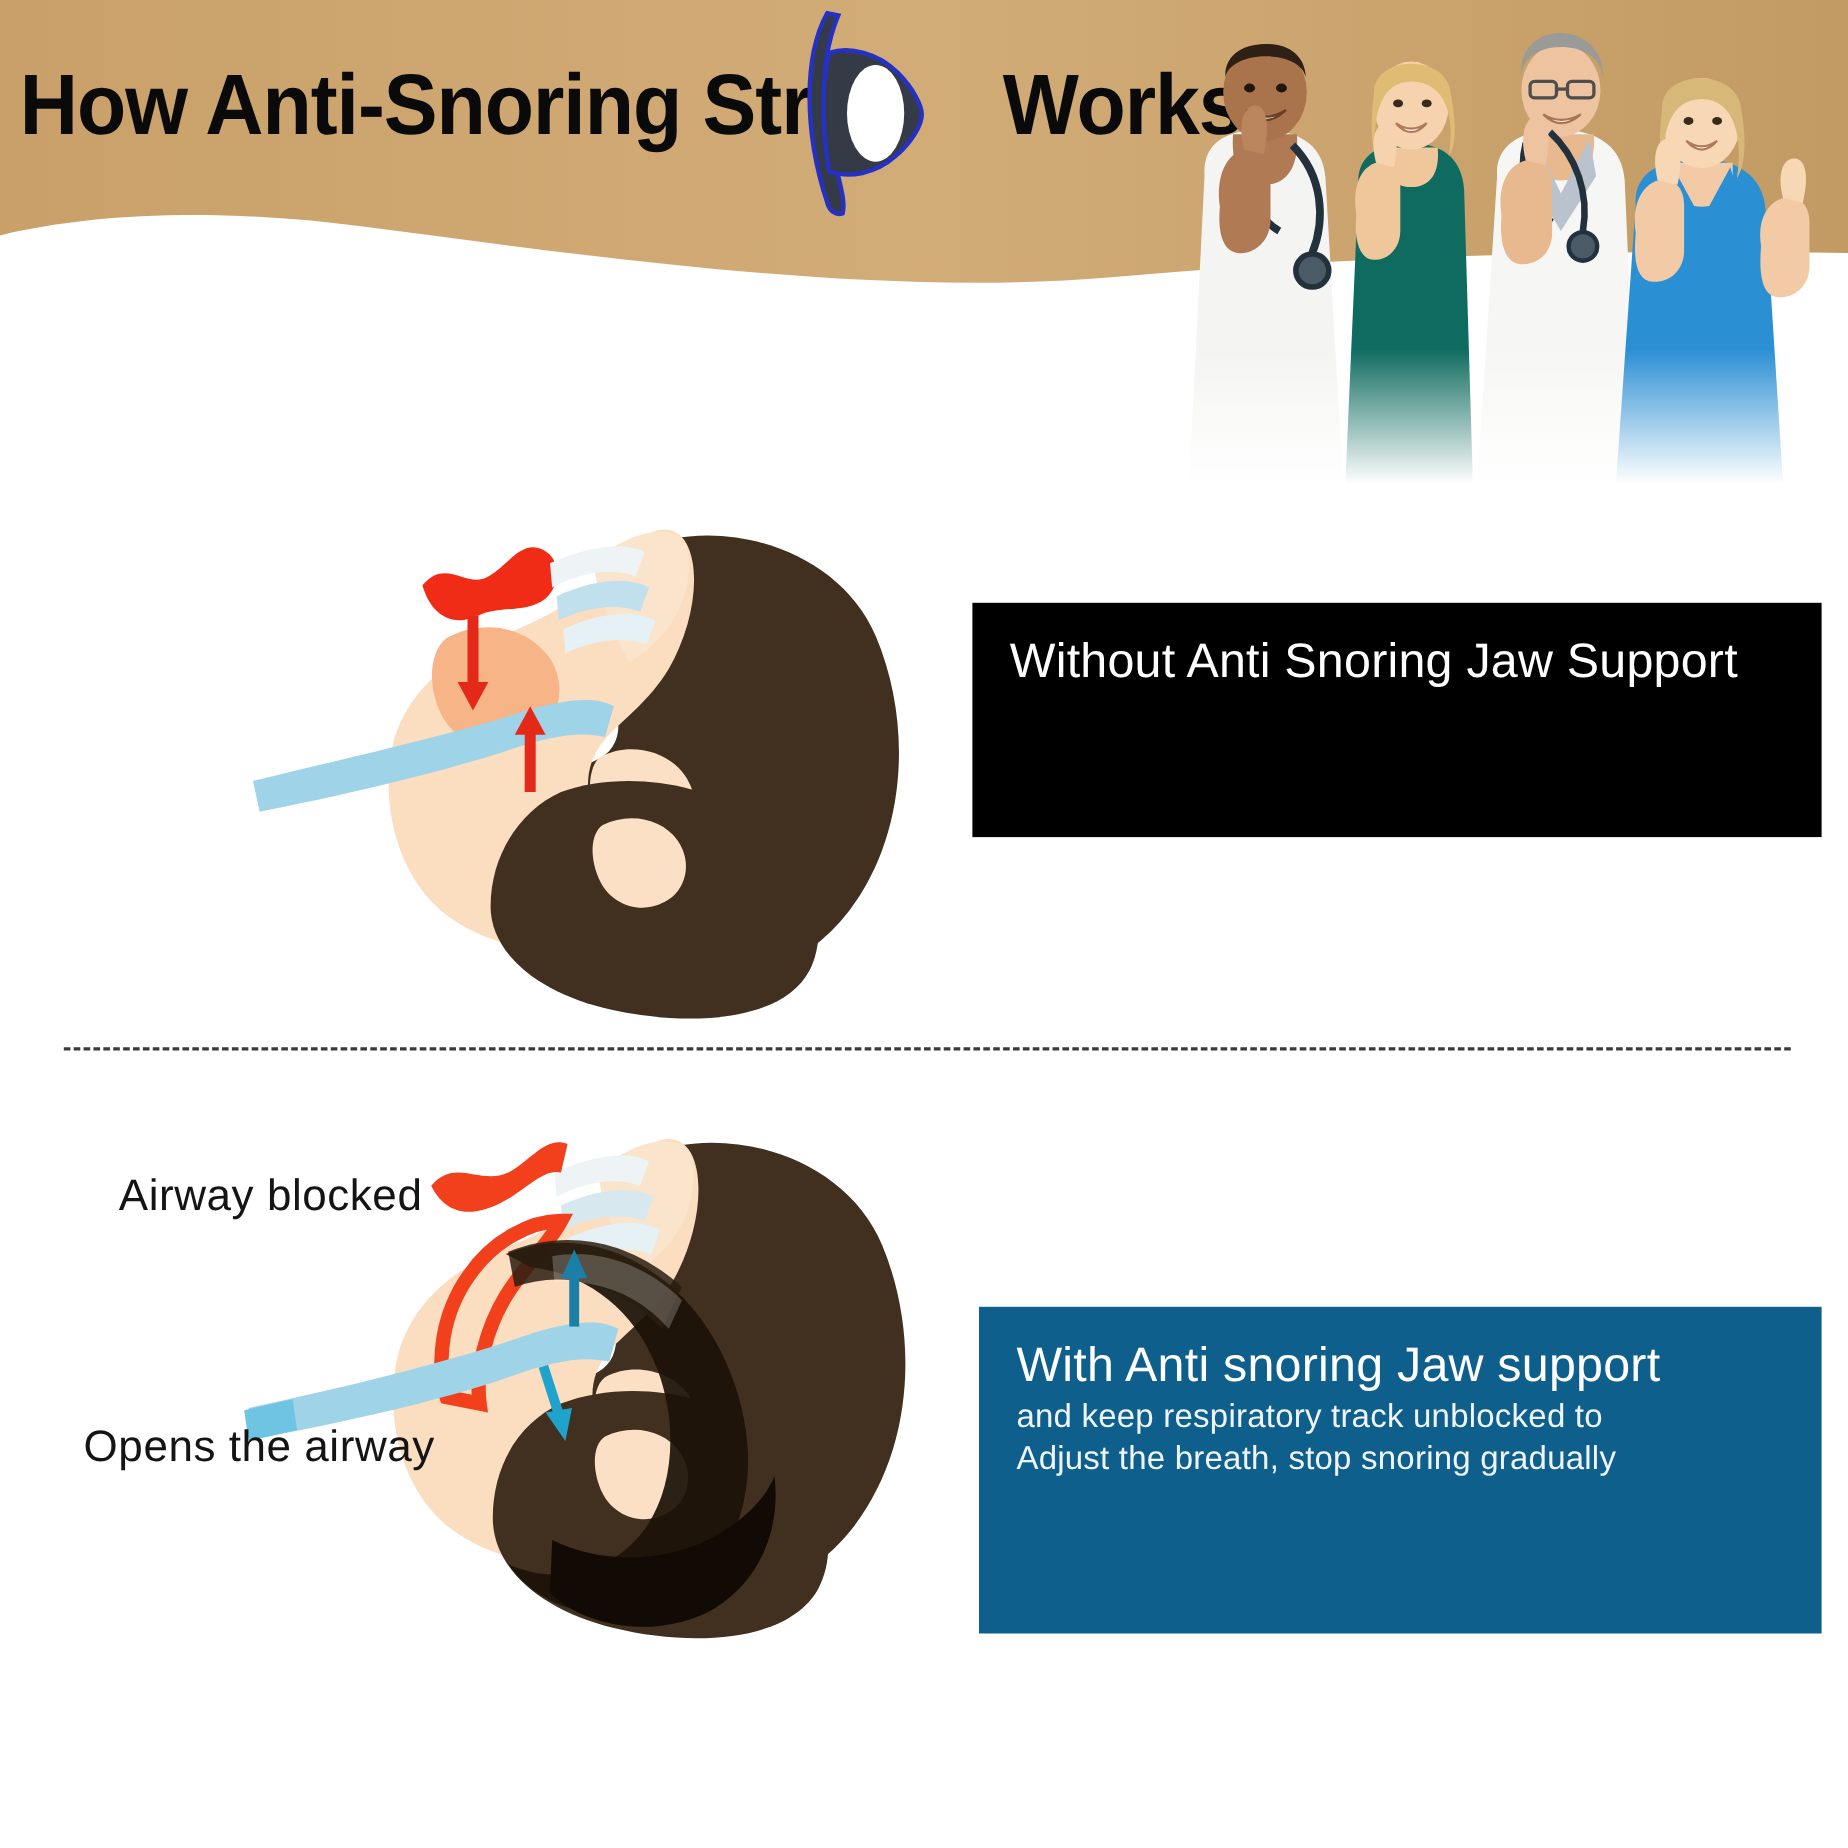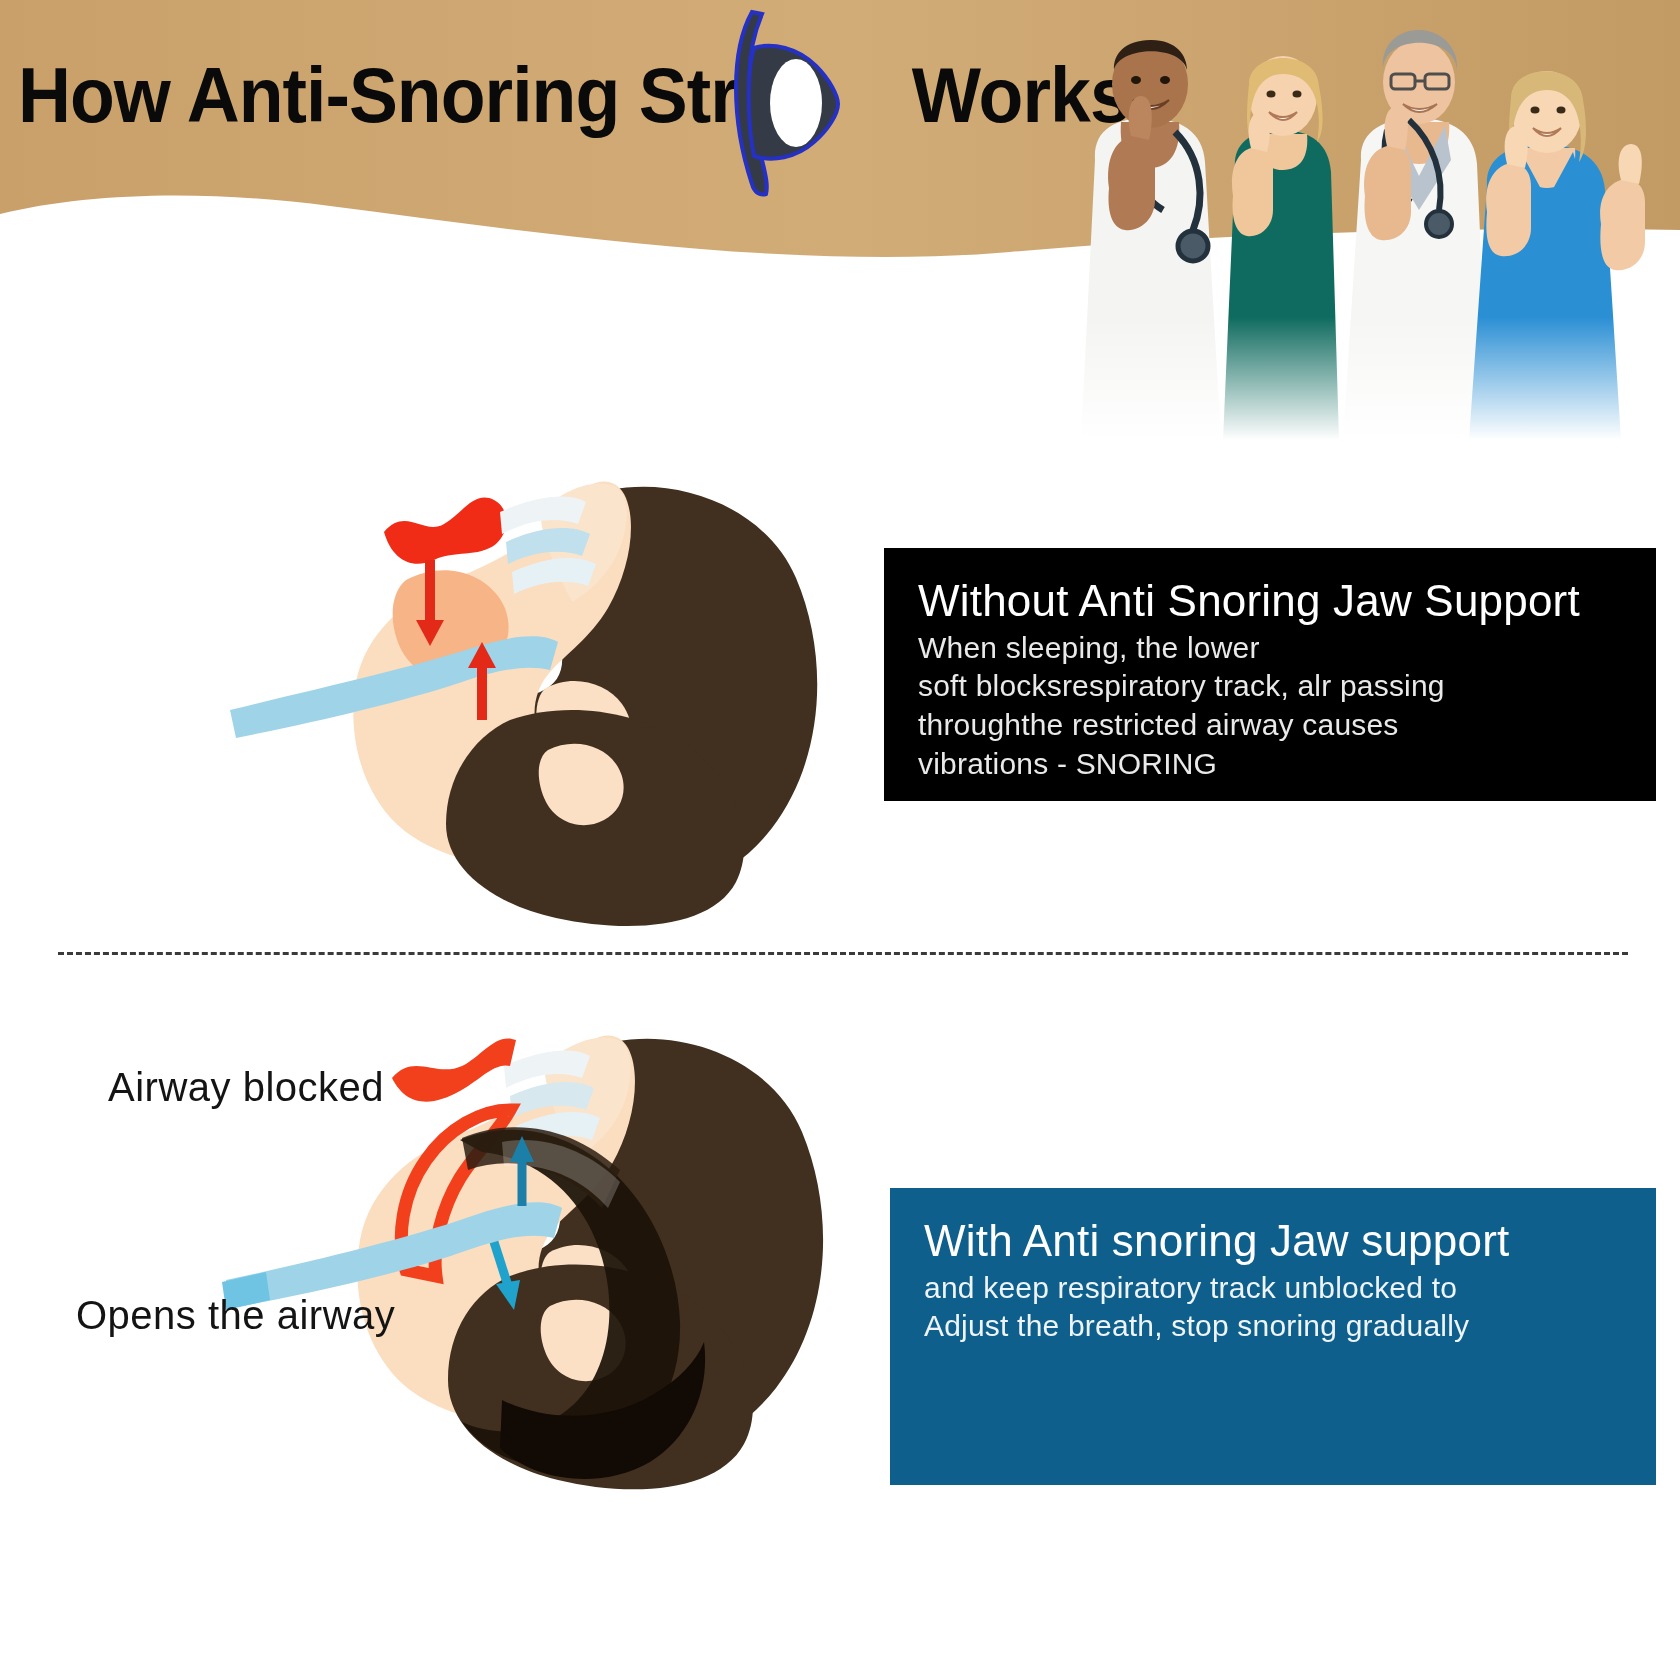--- a/index.html
+++ b/index.html
@@ -85,21 +85,21 @@
   
   .info-card {
     position: absolute;
     box-sizing: border-box;
     padding: 30px 34px 24px 34px;
   }
   #card-without {
     left: 884px;
     top: 548px;
     width: 772px;
-    height: 253px;
+    height: 213px;
     background: #000000;
   }
   #card-with {
     left: 890px;
     top: 1188px;
     width: 766px;
     height: 297px;
     background: #0f5f8c;
   }
   .card-heading {
@@ -295,26 +295,20 @@
     </g>
   </svg>
 
   <div class="airway-label" style="left:108px; top:612px;">
     <span>Airway blocked</span>
   </div>
 </div>
 
 <div class="info-card" id="card-without">
   <div class="card-heading">Without Anti Snoring Jaw Support</div>
-  <div class="card-body">
-    <div>When sleeping, the lower</div>
-    <div>soft blocksrespiratory track, alr passing</div>
-    <div>throughthe restricted airway causes</div>
-    <div>vibrations - SNORING</div>
-  </div>
 </div>
 
 <div id="divider"></div>
 
 <div class="panel" id="panel-with">
 
   <svg class="head-figure-svg" style="left:210px; top:0px; width:680px; height:560px;" viewBox="0 0 680 560">
 
     <path d="M404,72 C474,58 562,90 592,162 C626,244 620,348 566,418 C512,488 412,512 328,486
              C266,466 234,418 238,374 C244,314 290,294 328,280 C348,272 354,254 348,230

